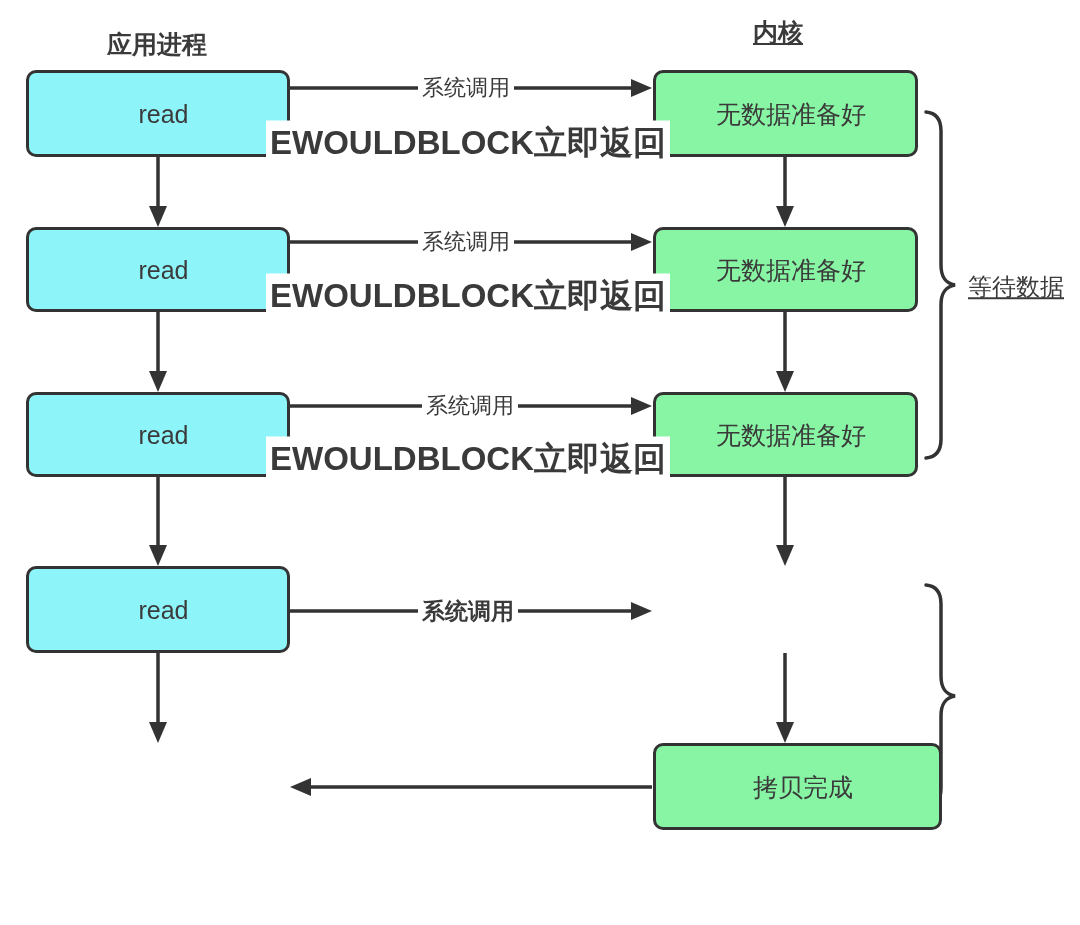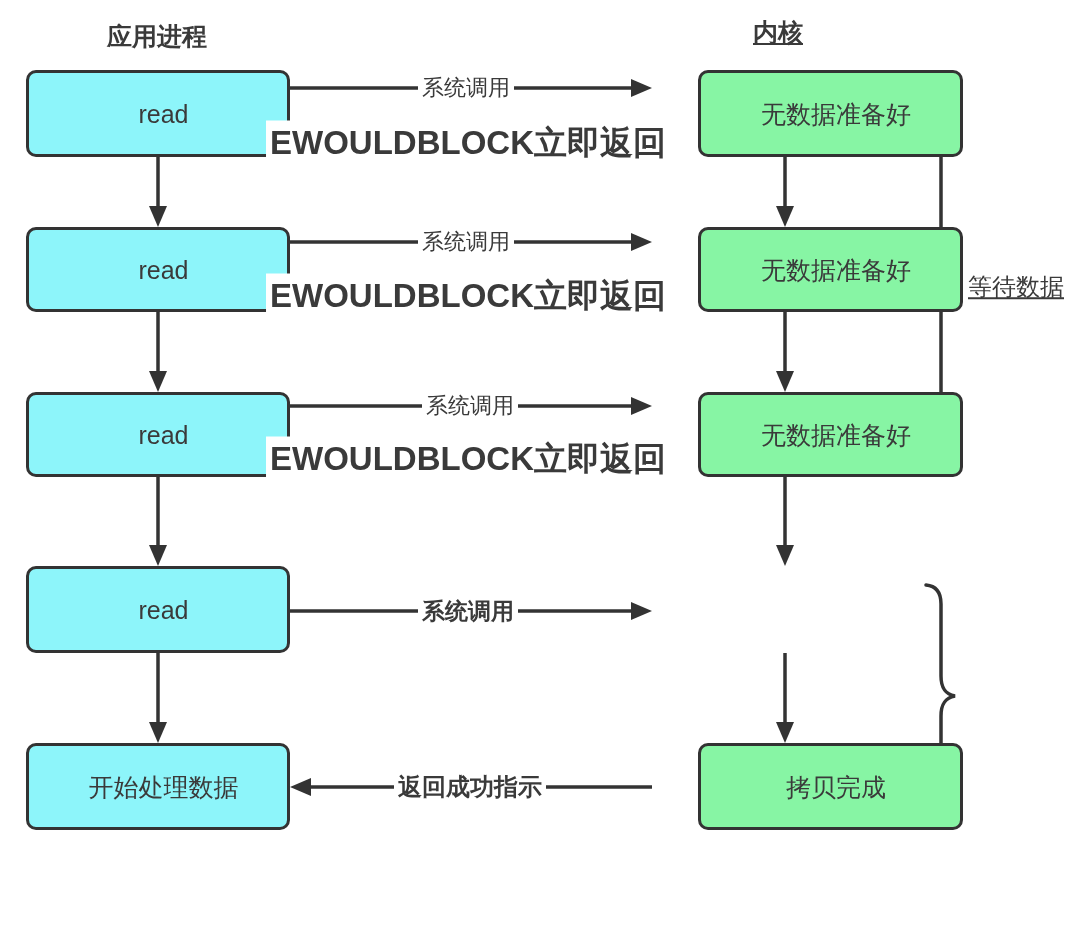--- a/index.html
+++ b/index.html
@@ -39,21 +39,21 @@
     flex-direction: column;
     align-items: center;
     justify-content: center;
     font-size: 25px;
     color: var(--text);
     text-align: center;
     line-height: 1.28;
     padding-left: 11px;
   }
   .pbox { background: var(--process-box-fill); }
-  .kbox { background: var(--kernel-box-fill); margin-left: 45px; }
+  .kbox { background: var(--kernel-box-fill); }
   .line-label {
     position: absolute;
     transform: translate(-50%, -50%);
     background: var(--background);
     padding: 0 4px;
     font-size: 22px;
     color: var(--text);
     white-space: nowrap;
   }
   .line-label.bold { font-weight: 700; font-size: 23px; }
@@ -149,57 +149,53 @@
     </g>
     <g>
       <line class="ln" x1="652" y1="787" x2="308" y2="787"></line>
         <polygon class="hd" points="290,787 311,778 311,796"></polygon>
     </g>
 
     <path class="br" d="M 926 112 C 937 113 941 120 941 131 L 941 265 C 941 277 945 283 955 285 C 945 287 941 293 941 305 L 941 439 C 941 450 937 457 926 458"></path>
     <path class="br" d="M 926 585 C 937 586 941 593 941 604 L 941 676 C 941 688 945 694 955 696 C 945 698 941 704 941 716 L 941 788 C 941 799 937 806 926 807"></path>
   </svg>
 
-  <div class="col-header" style="left:157px; top:20px;">应用进程</div>
+  <div class="col-header" style="left:157px; top:28px;">应用进程</div>
   <div class="col-header" style="left:778px; top:16px;text-decoration:underline;">内核</div>
 
   <div class="box pbox" style="left:26px; top:70px; width:264px; height:87px;">
     <span>read</span>
   </div>
   <div class="box pbox" style="left:26px; top:227px; width:264px; height:85px;">
     <span>read</span>
   </div>
   <div class="box pbox" style="left:26px; top:392px; width:264px; height:85px;">
     <span>read</span>
   </div>
   <div class="box pbox" style="left:26px; top:566px; width:264px; height:87px;">
     <span>read</span>
-  </div>
-  <div class="box pbox" style="left:26px; top:743px; width:264px; height:87px;">
-    <span>开始处理数据</span>
   </div>
 
   <div class="box kbox" style="left:653px; top:70px; width:265px; height:87px;">
     <span>无数据准备好</span>
   </div>
   <div class="box kbox" style="left:653px; top:227px; width:265px; height:85px;">
     <span>无数据准备好</span>
   </div>
   <div class="box kbox" style="left:653px; top:392px; width:265px; height:85px;">
     <span>无数据准备好</span>
   </div>
-  <div class="box kbox" style="left:653px; top:743px; width:265px; height:87px;">
+  <div class="box kbox" style="left:653px; top:743px; width:289px; height:87px;">
     <span>拷贝完成</span>
   </div>
 
   <div class="line-label" style="left:466px; top:88px;">系统调用</div>
   <div class="line-label ewb" style="left:468px; top:143px;">EWOULDBLOCK立即返回</div>
   <div class="line-label" style="left:466px; top:242px;">系统调用</div>
   <div class="line-label ewb" style="left:468px; top:296px;">EWOULDBLOCK立即返回</div>
   <div class="line-label" style="left:470px; top:406px;">系统调用</div>
   <div class="line-label ewb" style="left:468px; top:459px;">EWOULDBLOCK立即返回</div>
   <div class="line-label bold" style="left:468px; top:611px;">系统调用</div>
-  <div class="line-label ret" style="left:470px; top:787px;">返回成功指示</div>
 
   <div class="brace-label" style="left:968px; top:287px;">等待数据</div>
 
 
 </div>
 
 </body></html>

